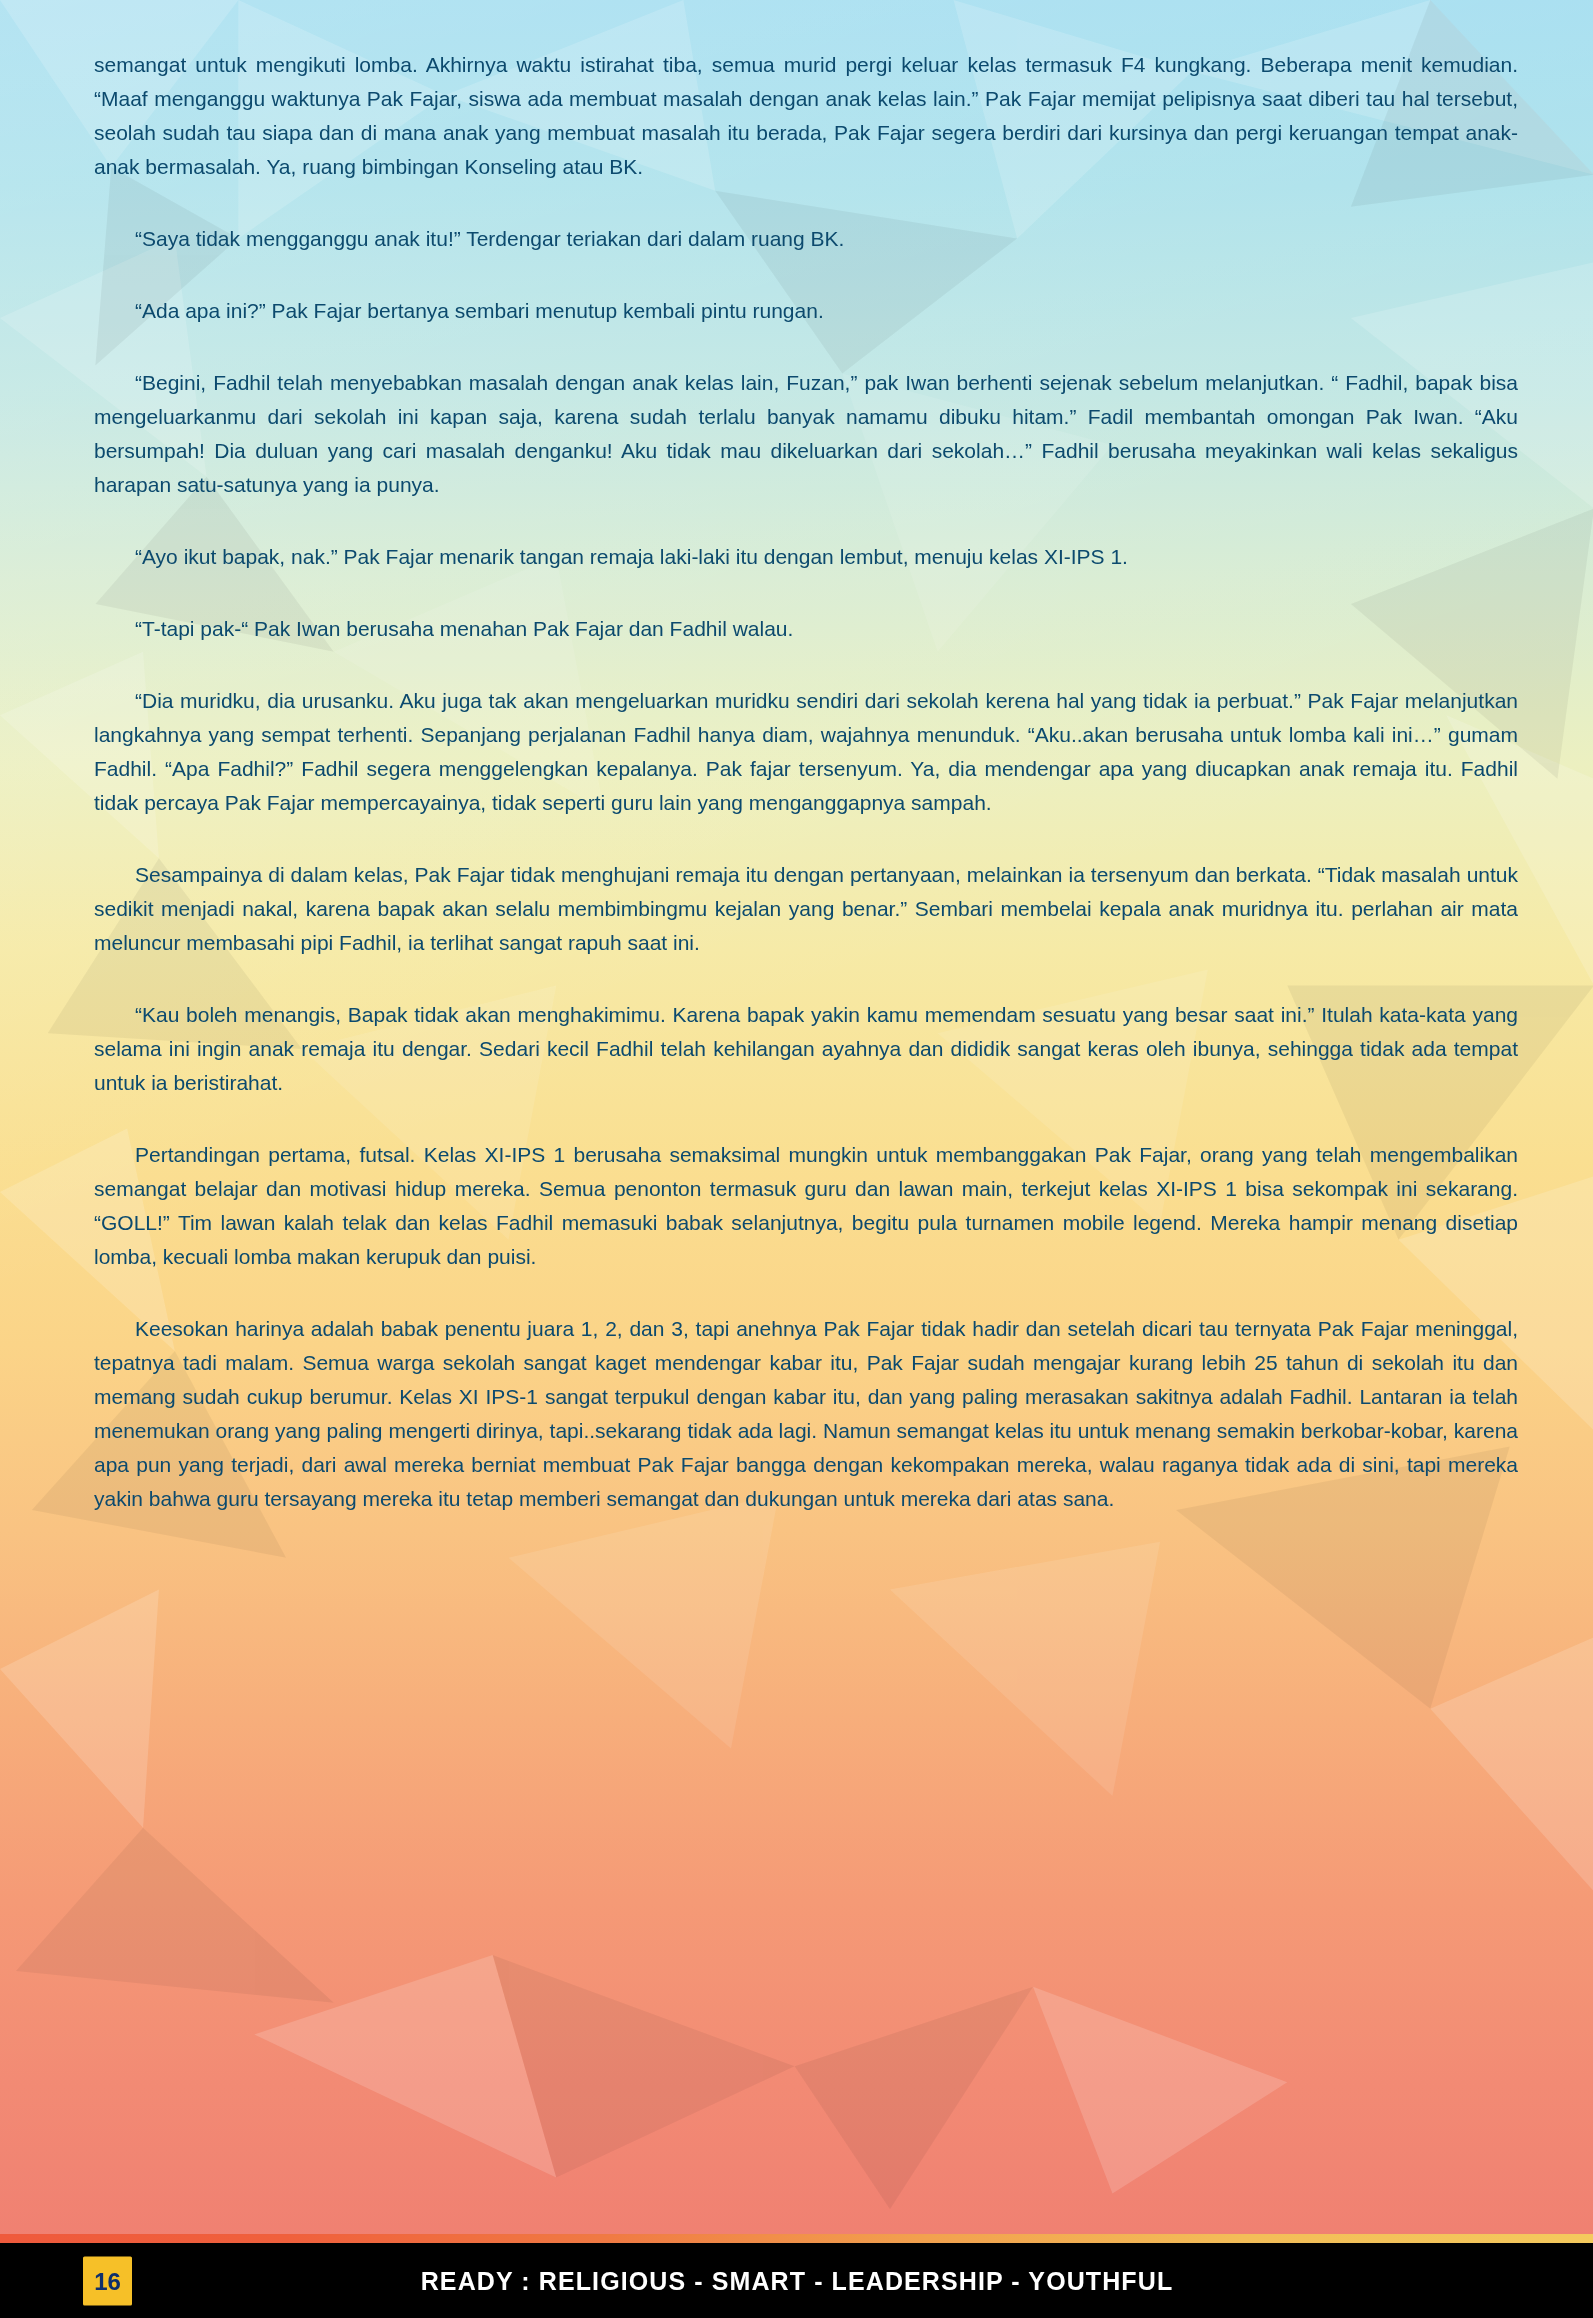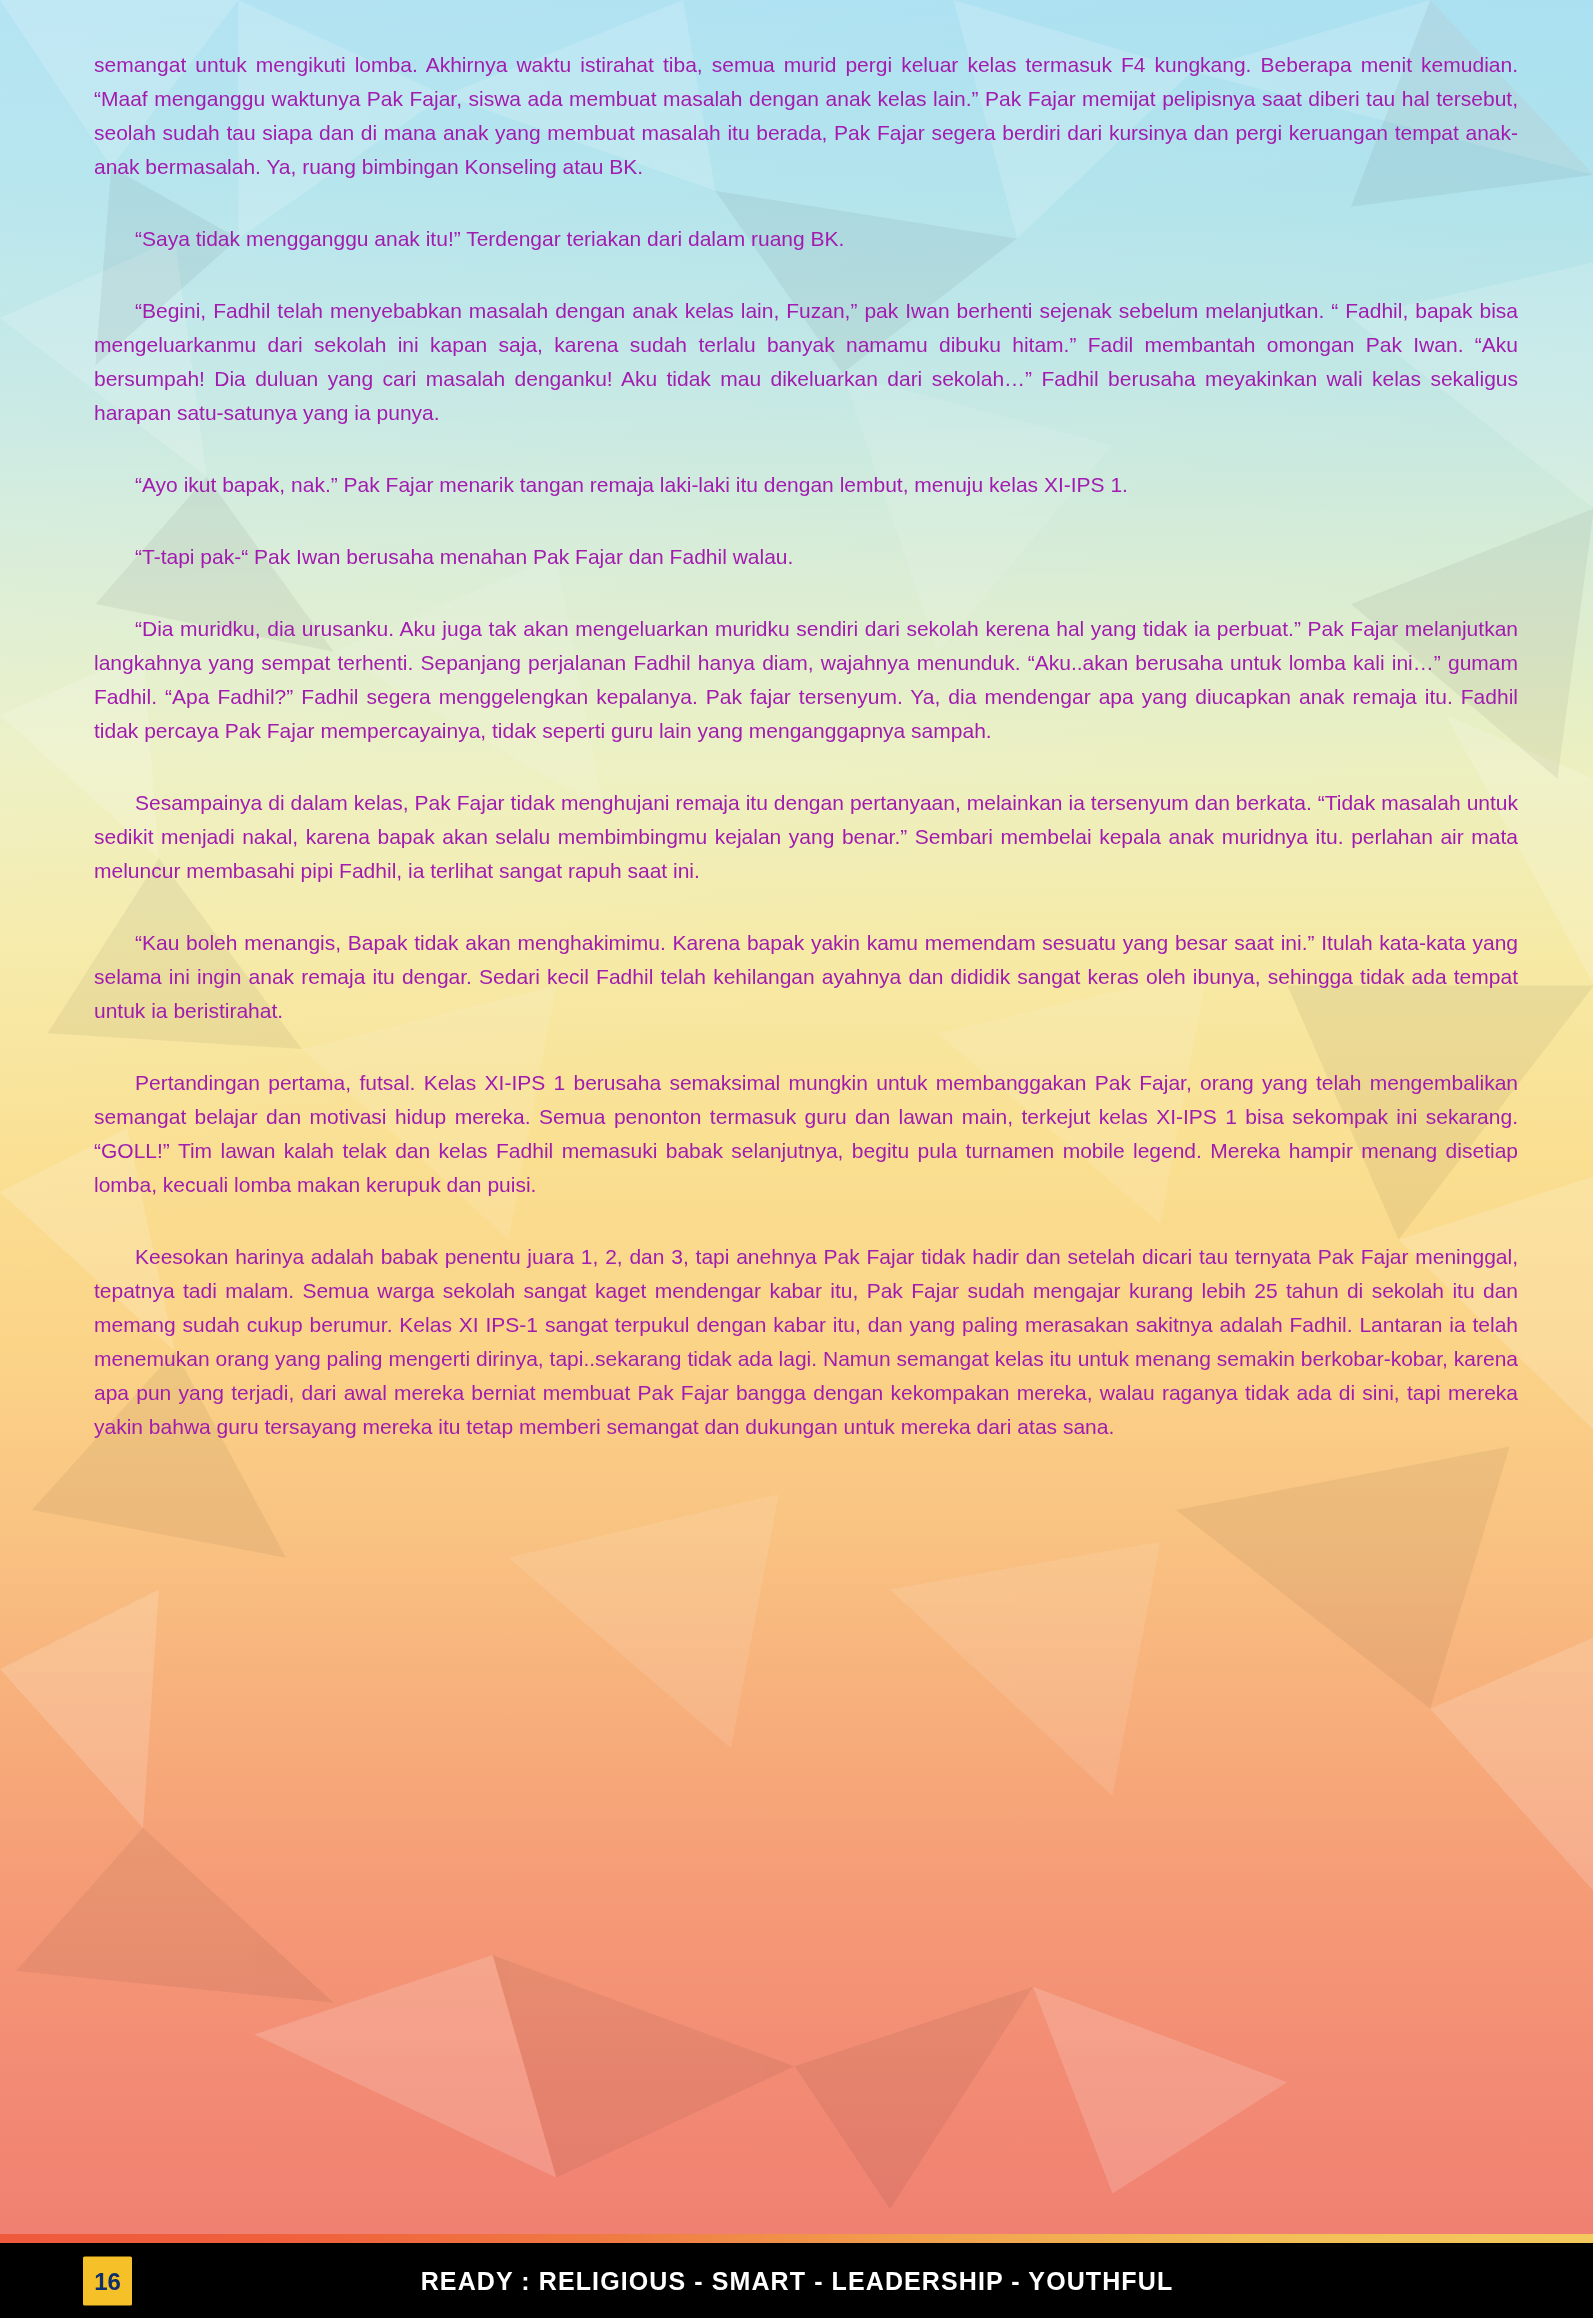--- a/index.html
+++ b/index.html
@@ -45,21 +45,21 @@
     inset: 0;
     z-index: 2;
   }
   .content {
     position: absolute;
     left: 94px;
     top: 48px;
     width: 1424px;
     font-size: 21px;
     line-height: 1.62;
-    color: #a21caf;
+    color: #0c4a6e;
     text-align: justify;
     -webkit-hyphens: none;
     hyphens: none;
   }
   .content p {
     margin: 0;
     text-indent: 0;
   }
   .content p.ind {
     text-indent: 41px;
@@ -155,20 +155,21 @@
       <polygon points="640,1960 980,1880 920,2200"></polygon>
       <polygon points="1120,2000 1460,1940 1400,2260"></polygon>
     </g>
   </svg>
 </div>
 
 <div class="page">
   <div class="content">
     <p>semangat untuk mengikuti lomba. Akhirnya waktu istirahat tiba, semua murid pergi keluar kelas termasuk F4 kungkang. Beberapa menit kemudian. “Maaf menganggu waktunya Pak Fajar, siswa ada membuat masalah dengan anak kelas lain.” Pak Fajar memijat pelipisnya saat diberi tau hal tersebut, seolah sudah tau siapa dan di mana anak yang membuat masalah itu berada, Pak Fajar segera berdiri dari kursinya dan pergi keruangan tempat anak-anak bermasalah. Ya, ruang bimbingan Konseling atau BK.</p>
     <p class="ind">“Saya tidak mengganggu anak itu!” Terdengar teriakan dari dalam ruang BK.</p>
+    <p class="ind">“Ada apa ini?” Pak Fajar bertanya sembari menutup kembali pintu rungan.</p>
     <p class="ind">“Begini, Fadhil telah menyebabkan masalah dengan anak kelas lain, Fuzan,” pak Iwan berhenti sejenak sebelum melanjutkan. “ Fadhil, bapak bisa mengeluarkanmu dari sekolah ini kapan saja, karena sudah terlalu banyak namamu dibuku hitam.” Fadil membantah omongan Pak Iwan. “Aku bersumpah! Dia duluan yang cari masalah denganku! Aku tidak mau dikeluarkan dari sekolah…” Fadhil berusaha meyakinkan wali kelas sekaligus harapan satu-satunya yang ia punya.</p>
     <p class="ind">“Ayo ikut bapak, nak.” Pak Fajar menarik tangan remaja laki-laki itu dengan lembut, menuju kelas XI-IPS 1.</p>
     <p class="ind">“T-tapi pak-“ Pak Iwan berusaha menahan Pak Fajar dan Fadhil walau.</p>
     <p class="ind">“Dia muridku, dia urusanku. Aku juga tak akan mengeluarkan muridku sendiri dari sekolah kerena hal yang tidak ia perbuat.” Pak Fajar melanjutkan langkahnya yang sempat terhenti. Sepanjang perjalanan Fadhil hanya diam, wajahnya menunduk. “Aku..akan berusaha untuk lomba kali ini…” gumam Fadhil. “Apa Fadhil?” Fadhil segera menggelengkan kepalanya. Pak fajar tersenyum. Ya, dia mendengar apa yang diucapkan anak remaja itu. Fadhil tidak percaya Pak Fajar mempercayainya, tidak seperti guru lain yang menganggapnya sampah.</p>
     <p class="ind">Sesampainya di dalam kelas, Pak Fajar tidak menghujani remaja itu dengan pertanyaan, melainkan ia tersenyum dan   berkata. “Tidak masalah untuk sedikit menjadi nakal, karena bapak akan selalu membimbingmu kejalan yang benar.” Sembari membelai kepala anak muridnya itu. perlahan air mata meluncur membasahi pipi Fadhil, ia terlihat sangat rapuh saat ini.</p>
     <p class="ind">“Kau boleh menangis, Bapak tidak akan menghakimimu. Karena bapak yakin kamu memendam sesuatu yang besar saat ini.” Itulah kata-kata yang selama ini ingin anak remaja itu dengar. Sedari kecil Fadhil telah kehilangan ayahnya dan dididik sangat keras oleh ibunya, sehingga tidak ada tempat untuk ia beristirahat.</p>
     <p class="ind">Pertandingan pertama, futsal. Kelas XI-IPS 1 berusaha semaksimal mungkin untuk membanggakan Pak Fajar, orang yang telah mengembalikan semangat belajar dan motivasi hidup mereka. Semua penonton termasuk guru dan  lawan main, terkejut kelas XI-IPS 1 bisa sekompak ini sekarang. “GOLL!” Tim lawan kalah telak dan kelas Fadhil memasuki babak selanjutnya, begitu pula turnamen mobile legend. Mereka hampir menang disetiap lomba, kecuali lomba makan kerupuk dan puisi.</p>
     <p class="ind">Keesokan harinya adalah babak penentu juara 1, 2, dan 3, tapi anehnya Pak Fajar tidak hadir dan setelah dicari tau ternyata Pak Fajar meninggal, tepatnya tadi malam. Semua warga sekolah sangat kaget mendengar kabar itu, Pak Fajar sudah mengajar kurang lebih 25 tahun di sekolah itu dan memang sudah cukup berumur. Kelas XI IPS-1 sangat terpukul dengan kabar itu, dan yang paling merasakan sakitnya adalah Fadhil. Lantaran ia telah menemukan orang yang paling mengerti dirinya, tapi..sekarang tidak ada lagi. Namun semangat kelas itu untuk menang semakin berkobar-kobar, karena apa pun yang terjadi, dari awal mereka berniat membuat Pak Fajar bangga dengan kekompakan mereka, walau raganya tidak ada di sini, tapi mereka yakin bahwa guru tersayang mereka itu tetap memberi semangat dan dukungan untuk mereka dari atas sana.</p>
   </div>
 </div>

